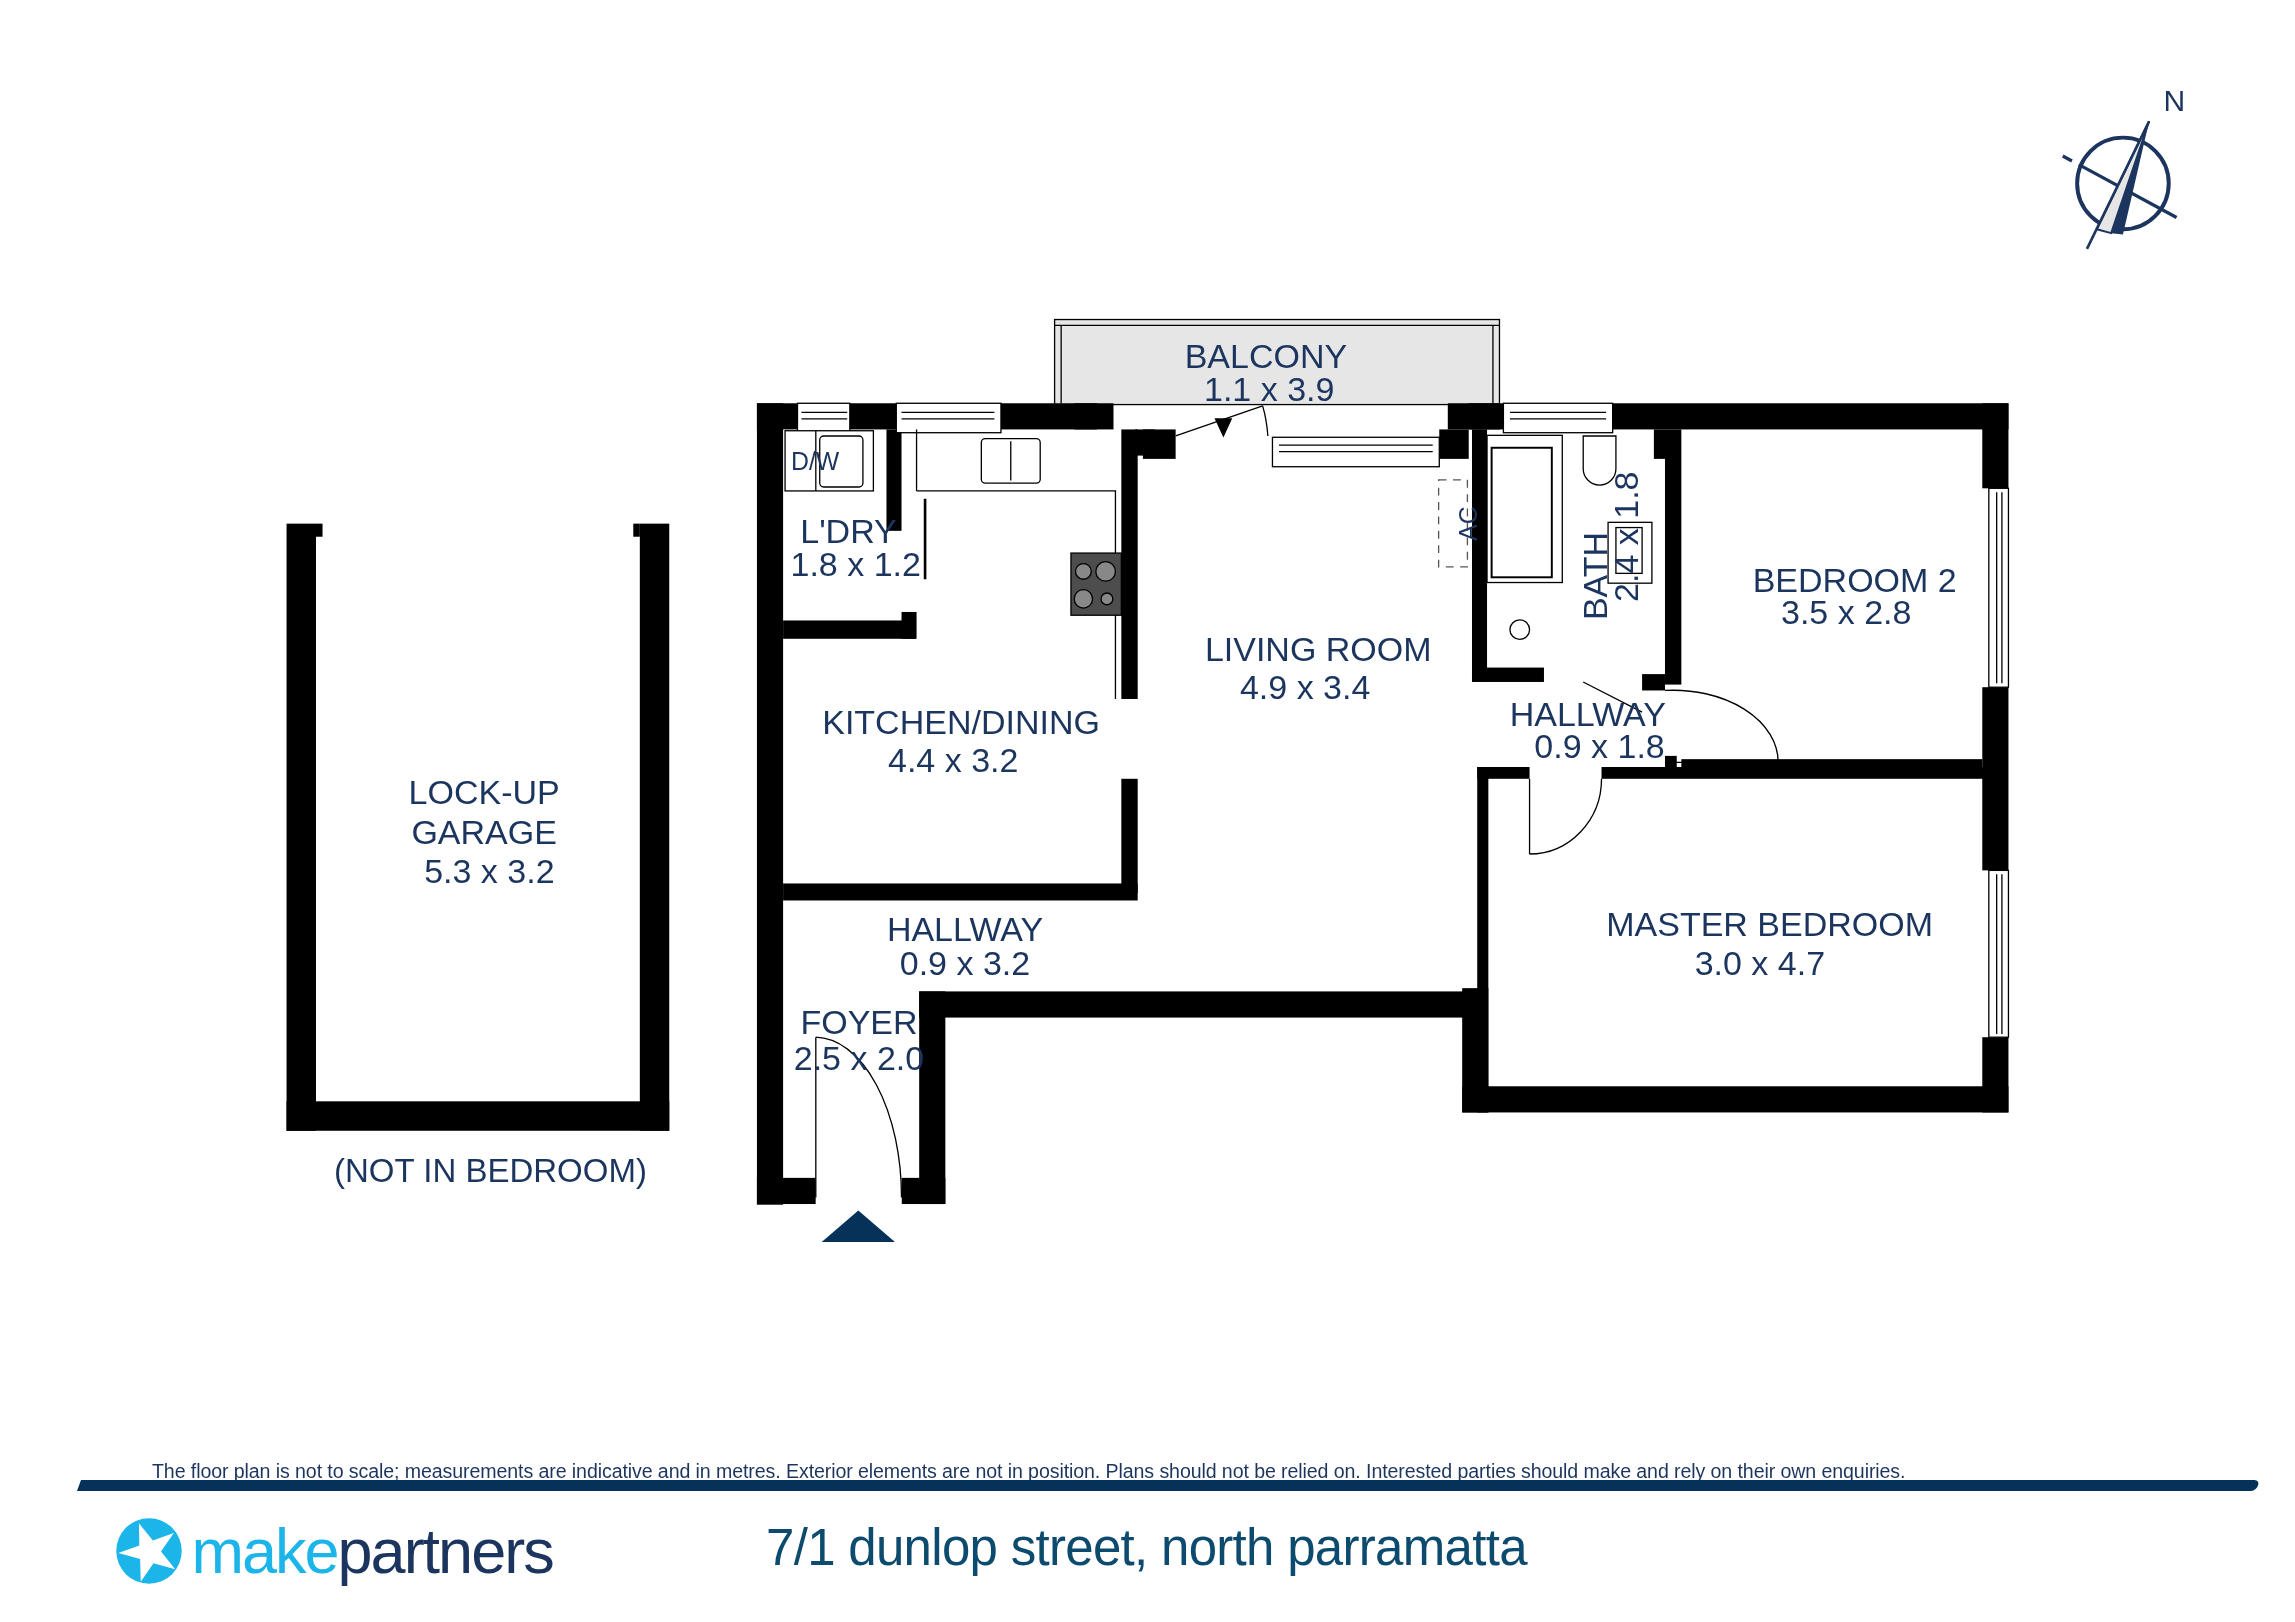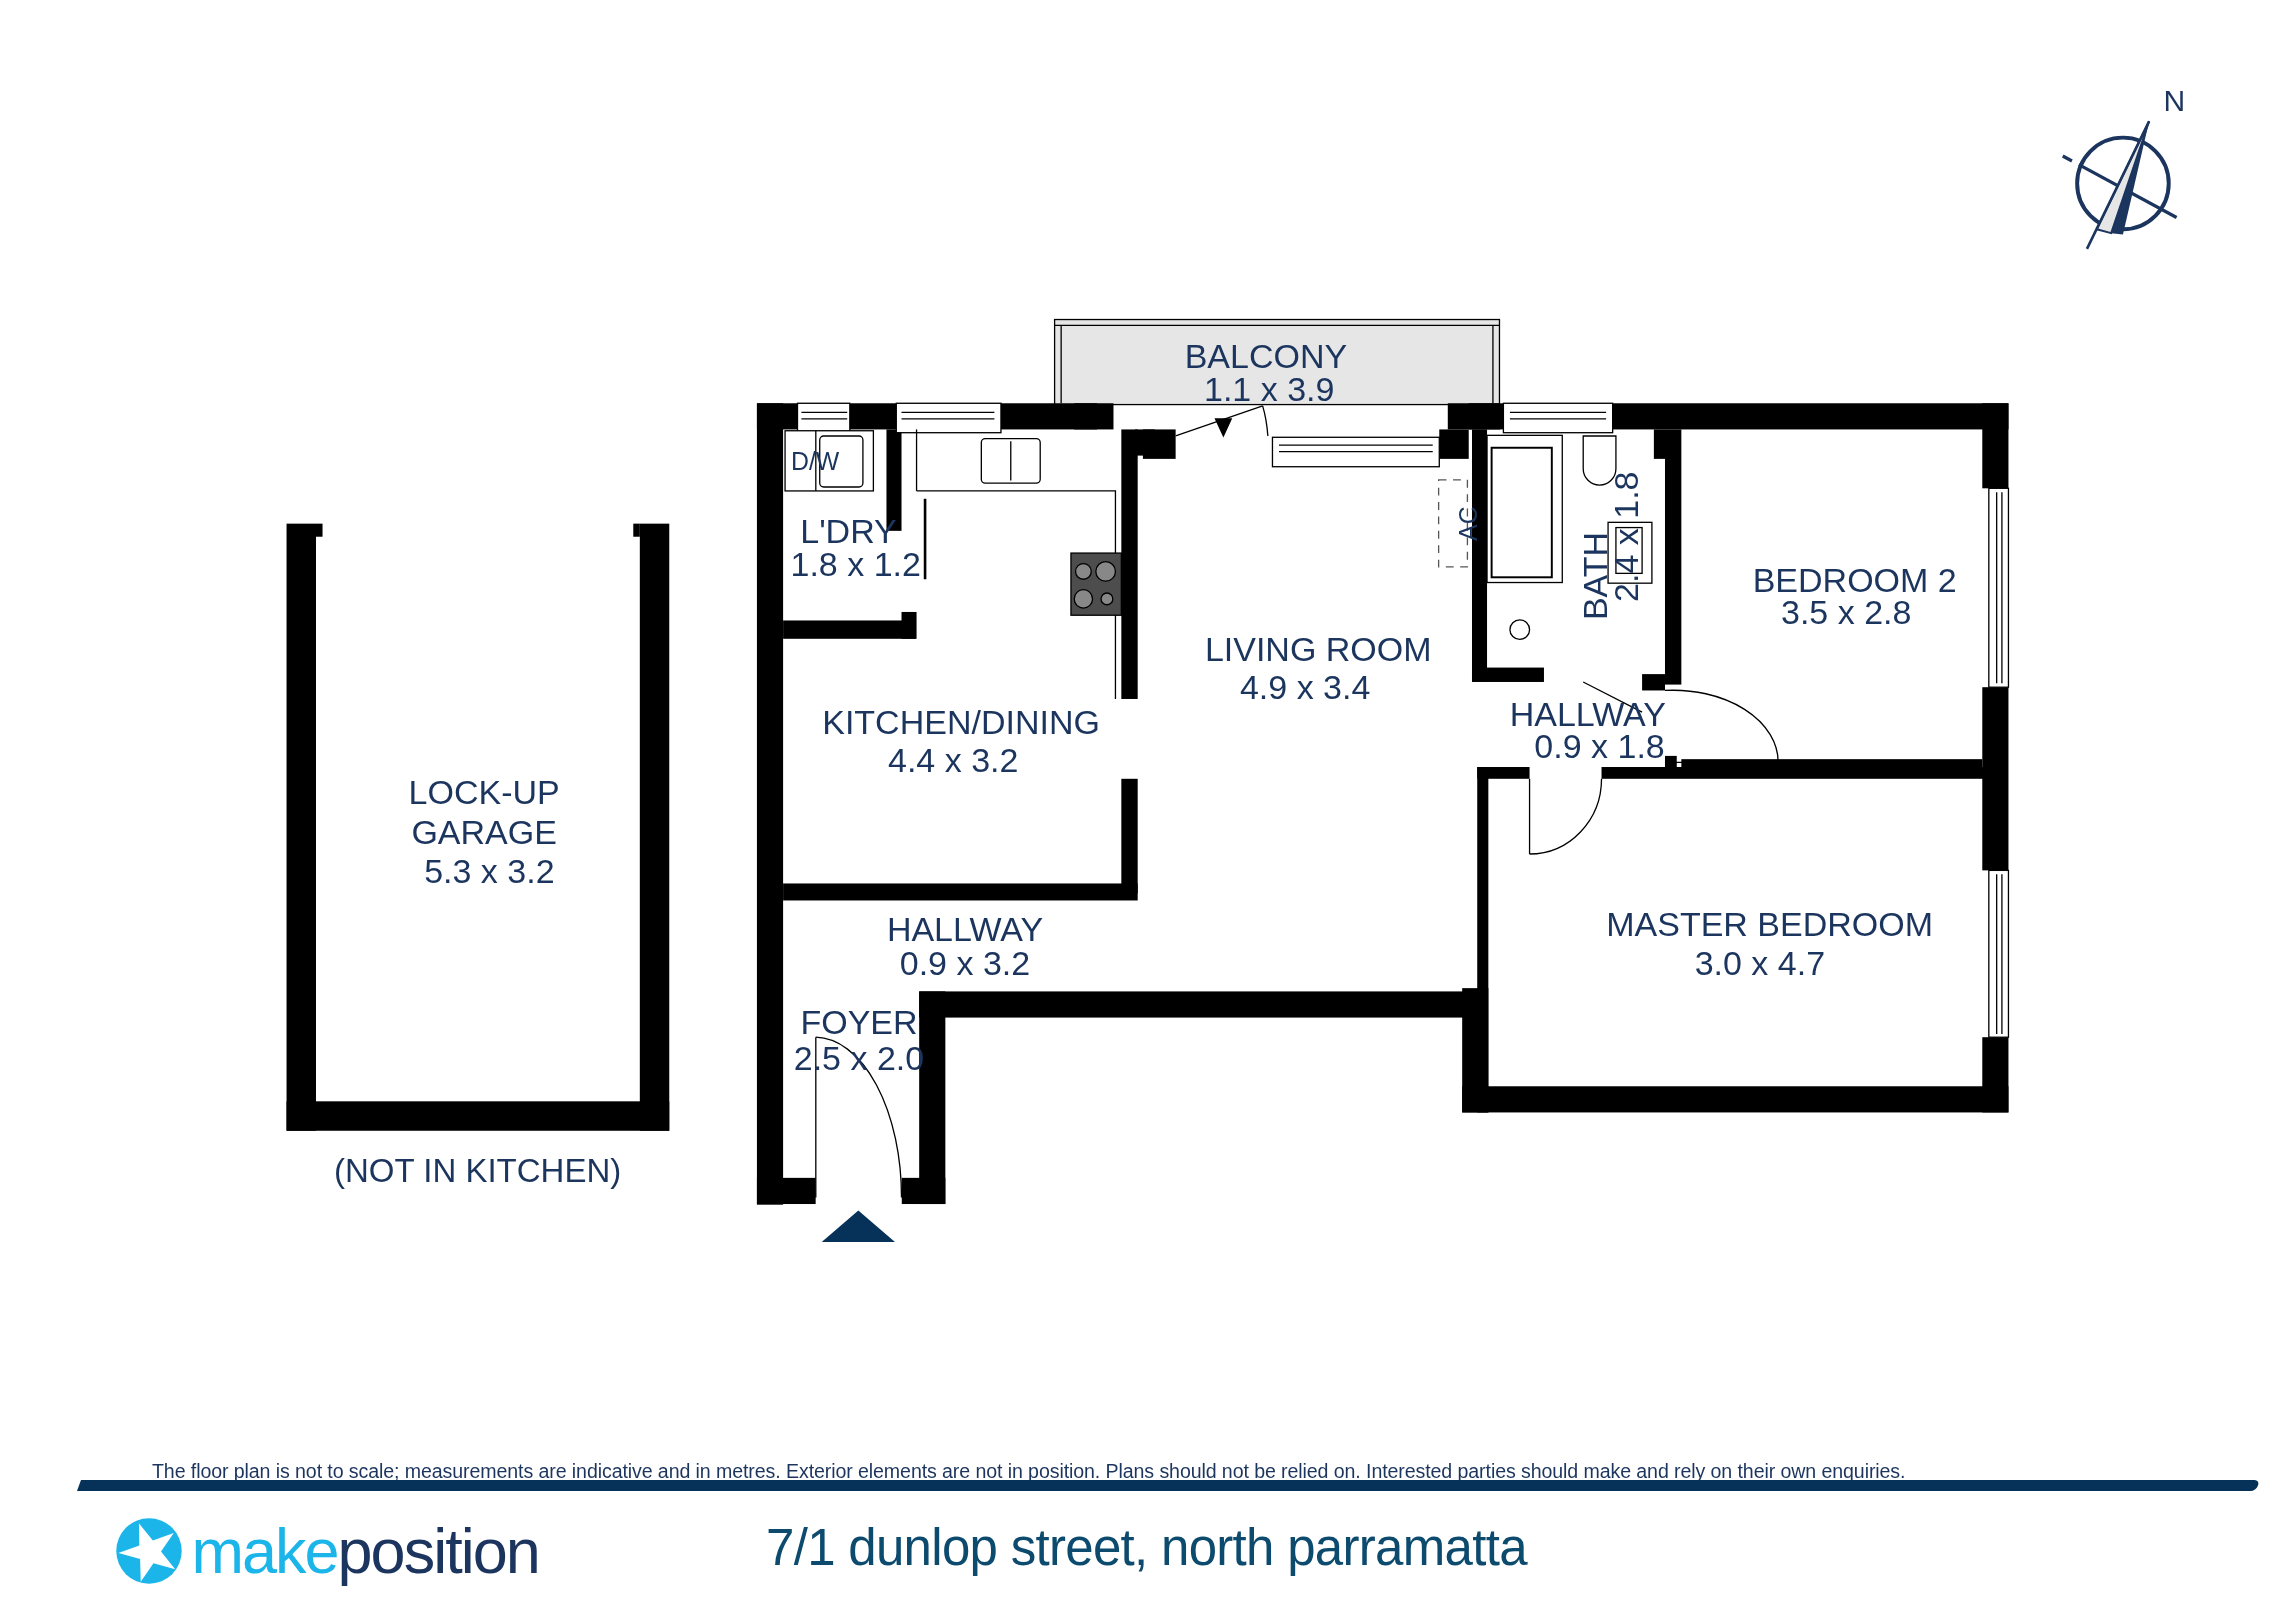--- a/index.html
+++ b/index.html
@@ -202,28 +202,28 @@
 
     <text class="lbl room-name" x="1313" y="1580">FOYER</text>
     <text class="lbl room-dim" x="1313" y="1635">2.5 x 2.0</text>
 
     <text class="lbl room-name" x="740" y="1228">LOCK-UP</text>
     <text class="lbl room-name" x="740" y="1290">GARAGE</text>
     <text class="lbl room-dim" x="748" y="1350">5.3 x 3.2</text>
   </g>
 </svg>
 
-<div class="not-in-position">(NOT IN KITCHEN)</div>
+<div class="not-in-position">(NOT IN BEDROOM)</div>
 
 <div class="footer-disclaimer">The floor plan is not to scale; measurements are indicative and in metres. Exterior elements are not in position. Plans should not be relied on. Interested parties should make and rely on their own enquiries.</div>
 <div class="footer-bar"></div>
 
 <div class="brand">
   <svg class="brand-mark" viewBox="0 0 110 110">
     <circle cx="55" cy="55" r="50" fill="#1cb5ea"></circle>
     <polygon points="55,10 66,42 100,42 72,62 83,95 55,75 27,95 38,62 10,42 44,42" fill="#fff" transform="rotate(-20 55 55)"></polygon>
   </svg>
   <span class="brand-starr">make</span>
-    <span class="brand-partners">position</span>
+    <span class="brand-partners">partners</span>
 </div>
 
 <div class="address">7/1 dunlop street, north parramatta</div>
 
 
 </body></html>

